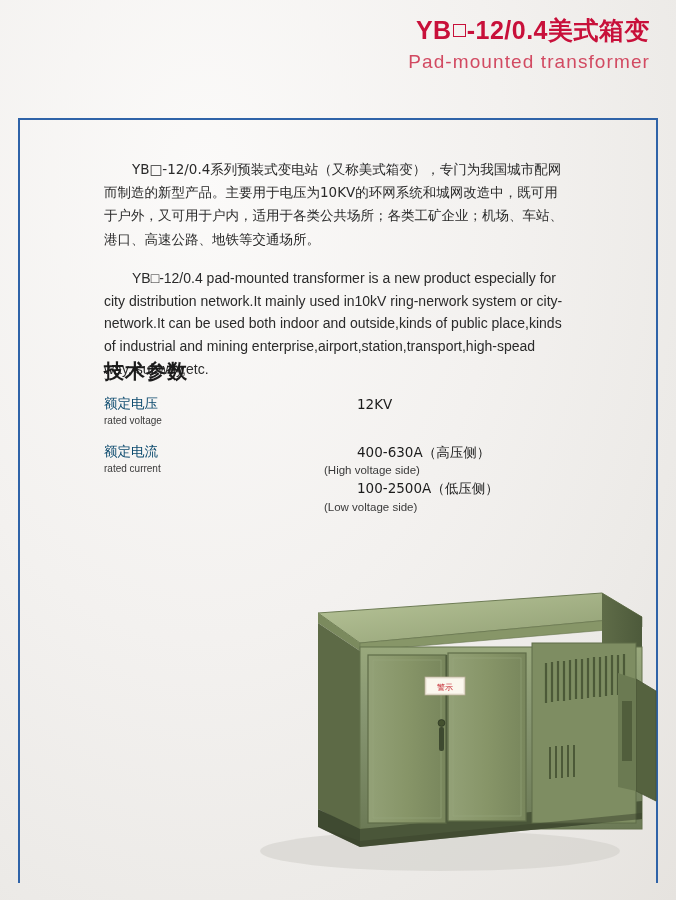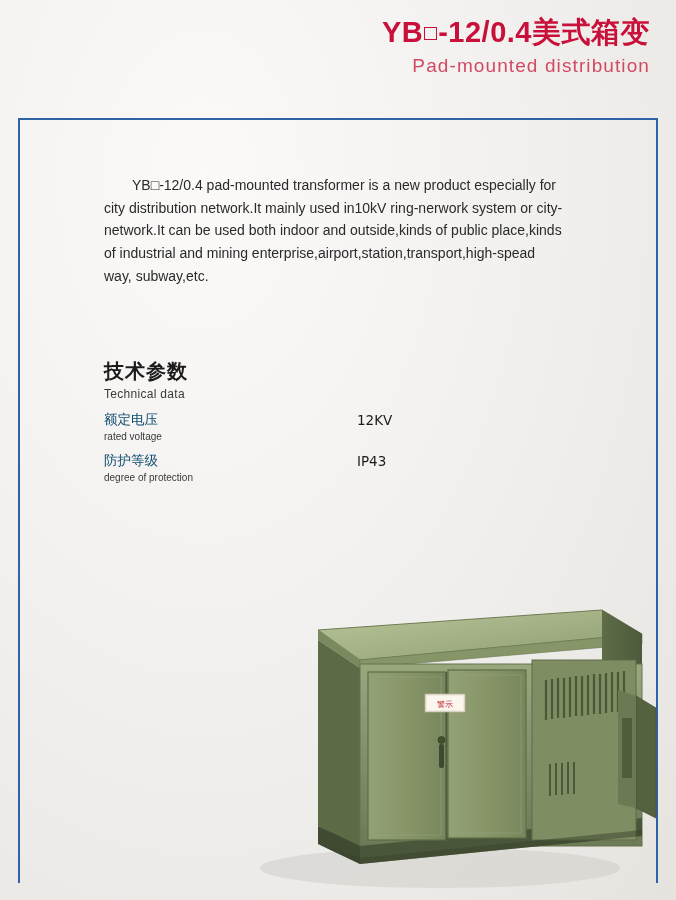--- a/index.html
+++ b/index.html
@@ -21,21 +21,21 @@
   }
   
   .header {
     position: absolute;
     top: 18px;
     right: 26px;
     text-align: right;
     line-height: 1.0;
   }
   .title-cn {
-    font-size: 29px;
+    font-size: 25px;
     font-weight: bold;
     color: #c8103a;
     letter-spacing: 0.5px;
     white-space: nowrap;
   }
   .title-cn .box {
     display: inline-block;
     width: 13px;
     height: 13px;
     border: 1.6px solid #c8103a;
@@ -135,70 +135,73 @@
     font-size: 11.5px;
     color: #3a3a3a;
     line-height: 1.4;
   }
   .row-gap td { padding-top: 7px; }
 
   
   .photo {
     position: absolute;
     left: 250px;
-    top: 568px;
+    top: 551px;
     width: 412px;
     height: 330px;
   }
   .photo svg { display: block; }
 </style>
 </head>
 <body>
 
 <div class="paper"></div>
 
 <div class="header">
   <div class="title-cn"><span>YB</span><span class="box"></span><span>-12/0.4美式箱变</span></div>
-  <div class="title-en">Pad-mounted distribution</div>
+  <div class="title-en">Pad-mounted transformer</div>
 </div>
 
 <div class="frame"></div>
 
 <div class="content">
+  <p class="cn">YB□-12/0.4系列预装式变电站（又称美式箱变），专门为我国城市配网而制造的新型产品。主要用于电压为10KV的环网系统和城网改造中，既可用于户外，又可用于户内，适用于各类公共场所；各类工矿企业；机场、车站、港口、高速公路、地铁等交通场所。</p>
   <p class="en">YB□-12/0.4 pad-mounted transformer is a new product especially for city distribution network.It mainly used in10kV ring-nerwork system or city-network.It can be used both indoor and outside,kinds of public place,kinds of industrial and mining enterprise,airport,station,transport,high-spead way, subway,etc.</p>
 </div>
 
 <div class="tech">
   <div class="tech-head-cn">技术参数</div>
-  <div class="tech-head-en">Technical data</div>
 
   <table class="spec-table">
     <tbody>
 
       <tr>
         <td class="lbl-col">
           <div class="lbl-cn">额定电压</div>
           <div class="lbl-en">rated voltage</div>
         </td>
         <td>
           <div class="val-main">12KV</div>
         </td>
       </tr>
 
-
-
-      <tr>
+      <tr class="row-gap">
         <td class="lbl-col">
-          <div class="lbl-cn">防护等级</div>
-          <div class="lbl-en">degree of protection</div>
+          <div class="lbl-cn">额定电流</div>
+          <div class="lbl-en">rated current</div>
         </td>
         <td>
-          <div class="val-main">IP43</div>
+          <div class="val-main">400-630A（高压侧）</div>
+          <div class="val-sub">(High voltage side)</div>
+          <div class="val-main">100-2500A（低压侧）</div>
+          <div class="val-sub">(Low voltage side)</div>
         </td>
       </tr>
+
+
     </tbody>
   </table>
 </div>
 
 <div class="photo">
   <svg width="412" height="330" viewBox="0 0 412 330" xmlns="http://www.w3.org/2000/svg">
     <defs>
       <linearGradient id="frontG" x1="0" y1="0" x2="0" y2="1">
         <stop offset="0%" stop-color="#99a87c"></stop>
         <stop offset="35%" stop-color="#889772"></stop>

